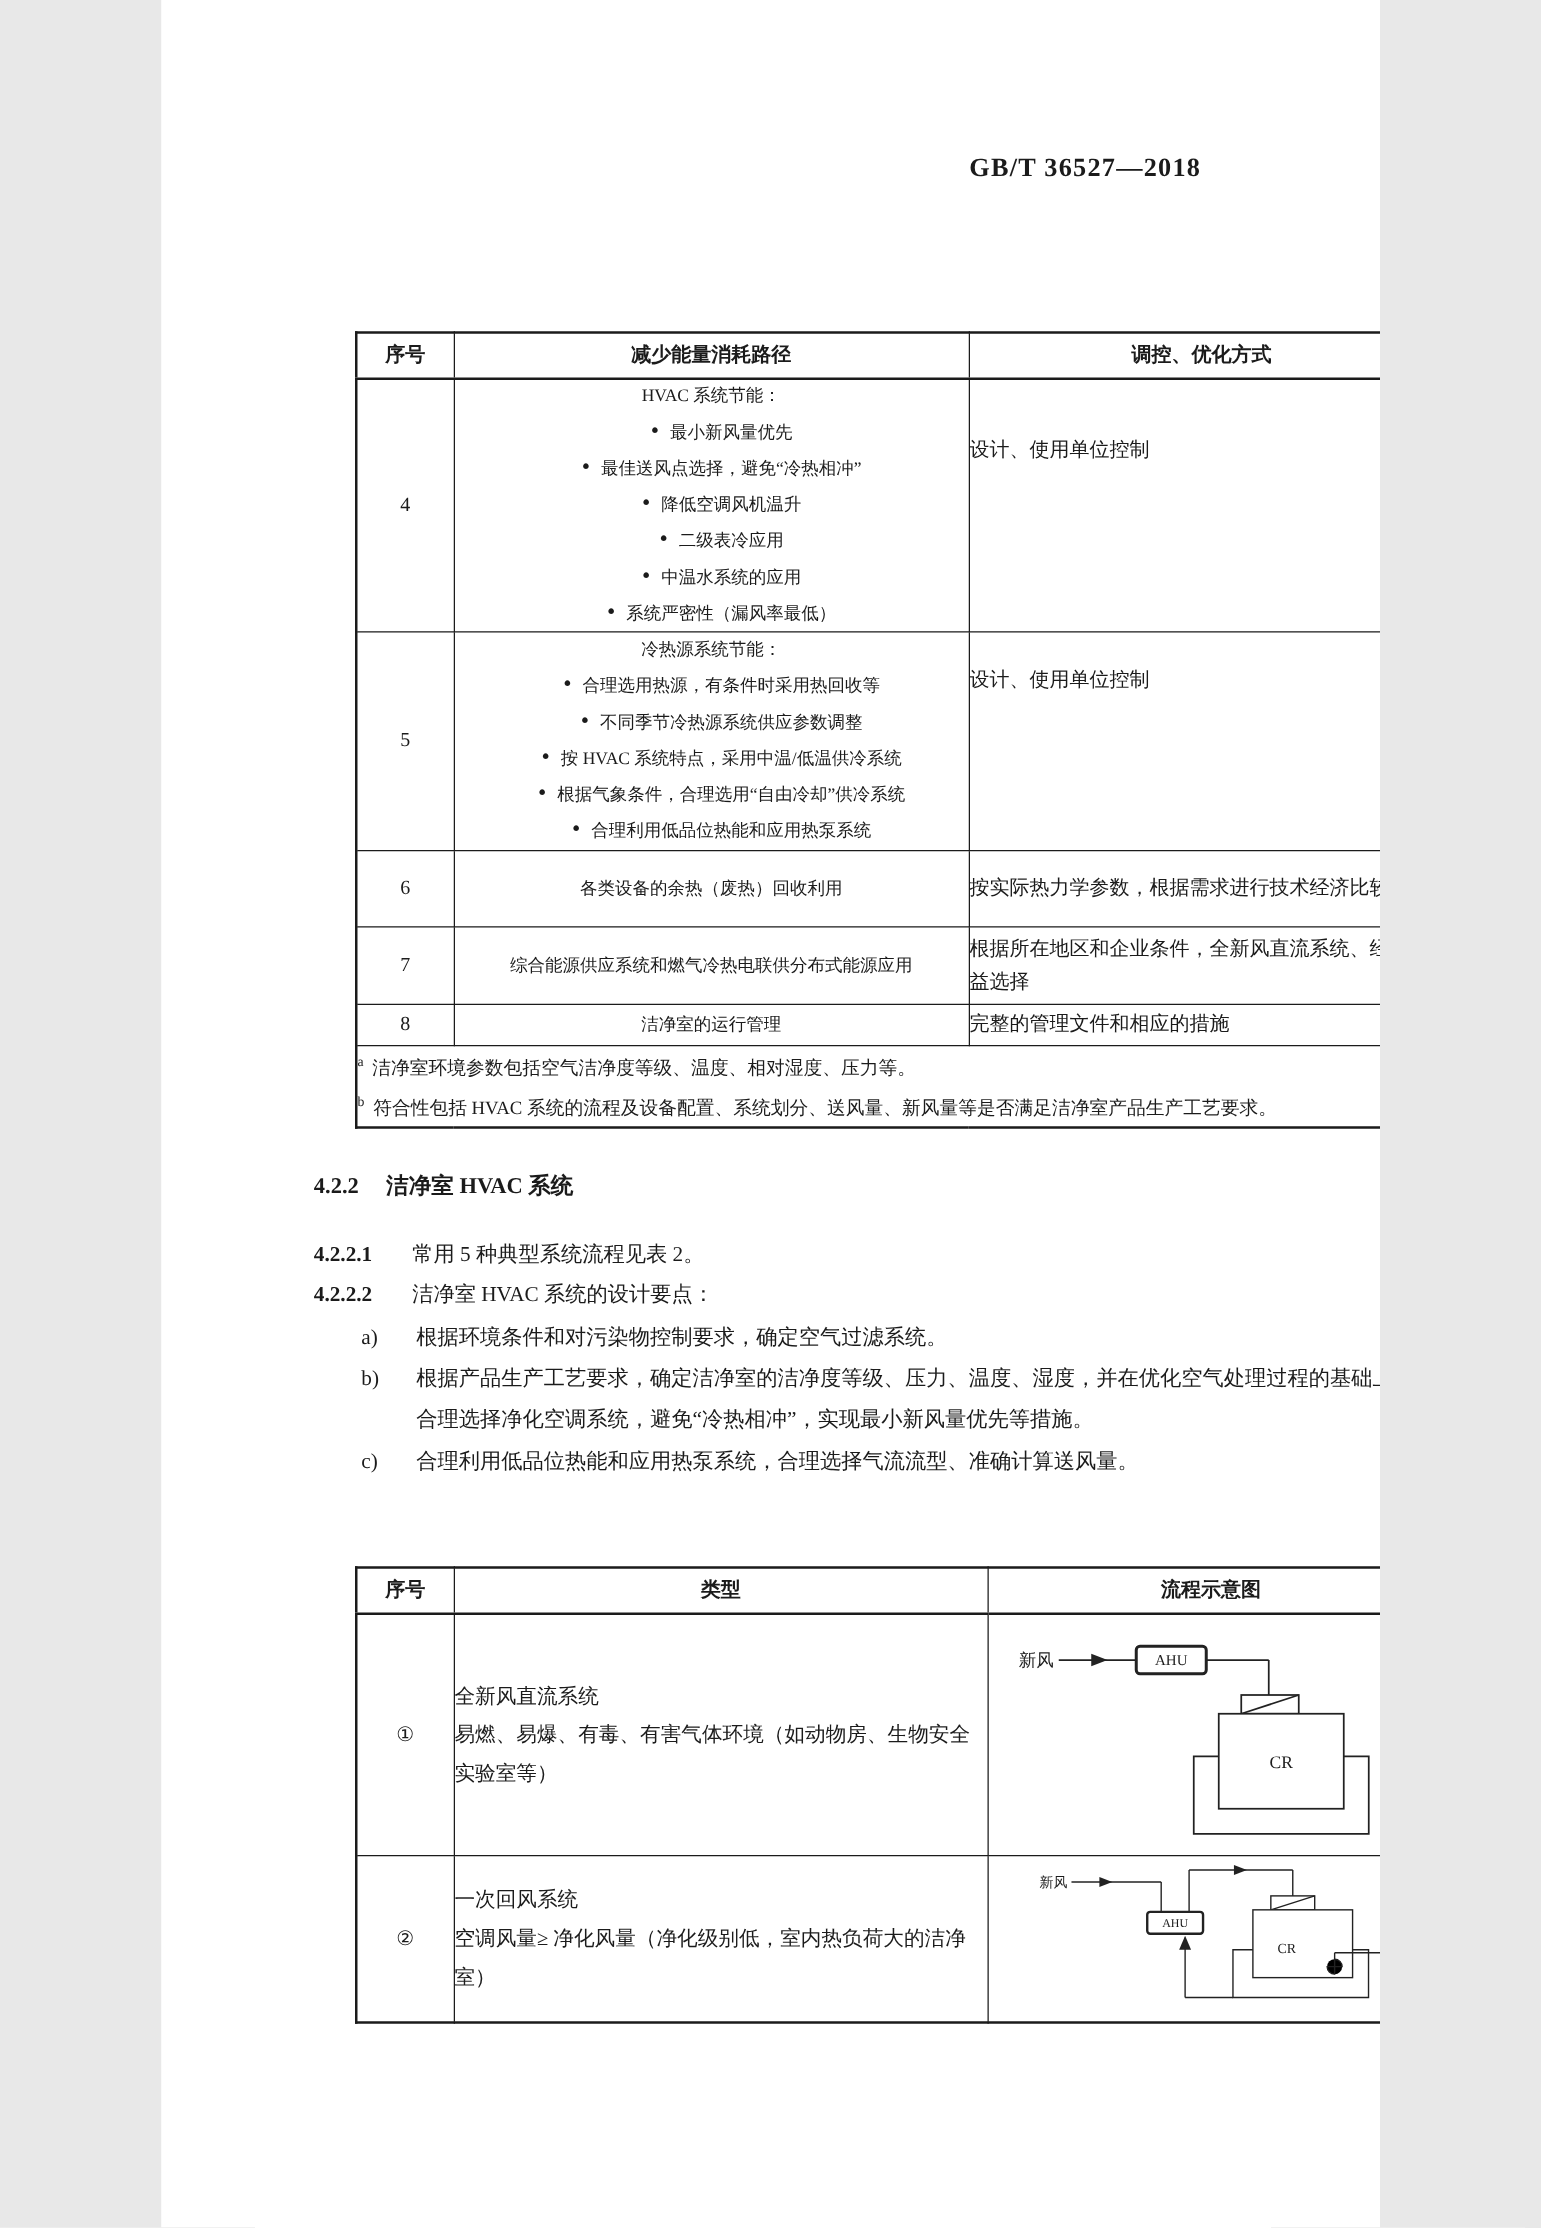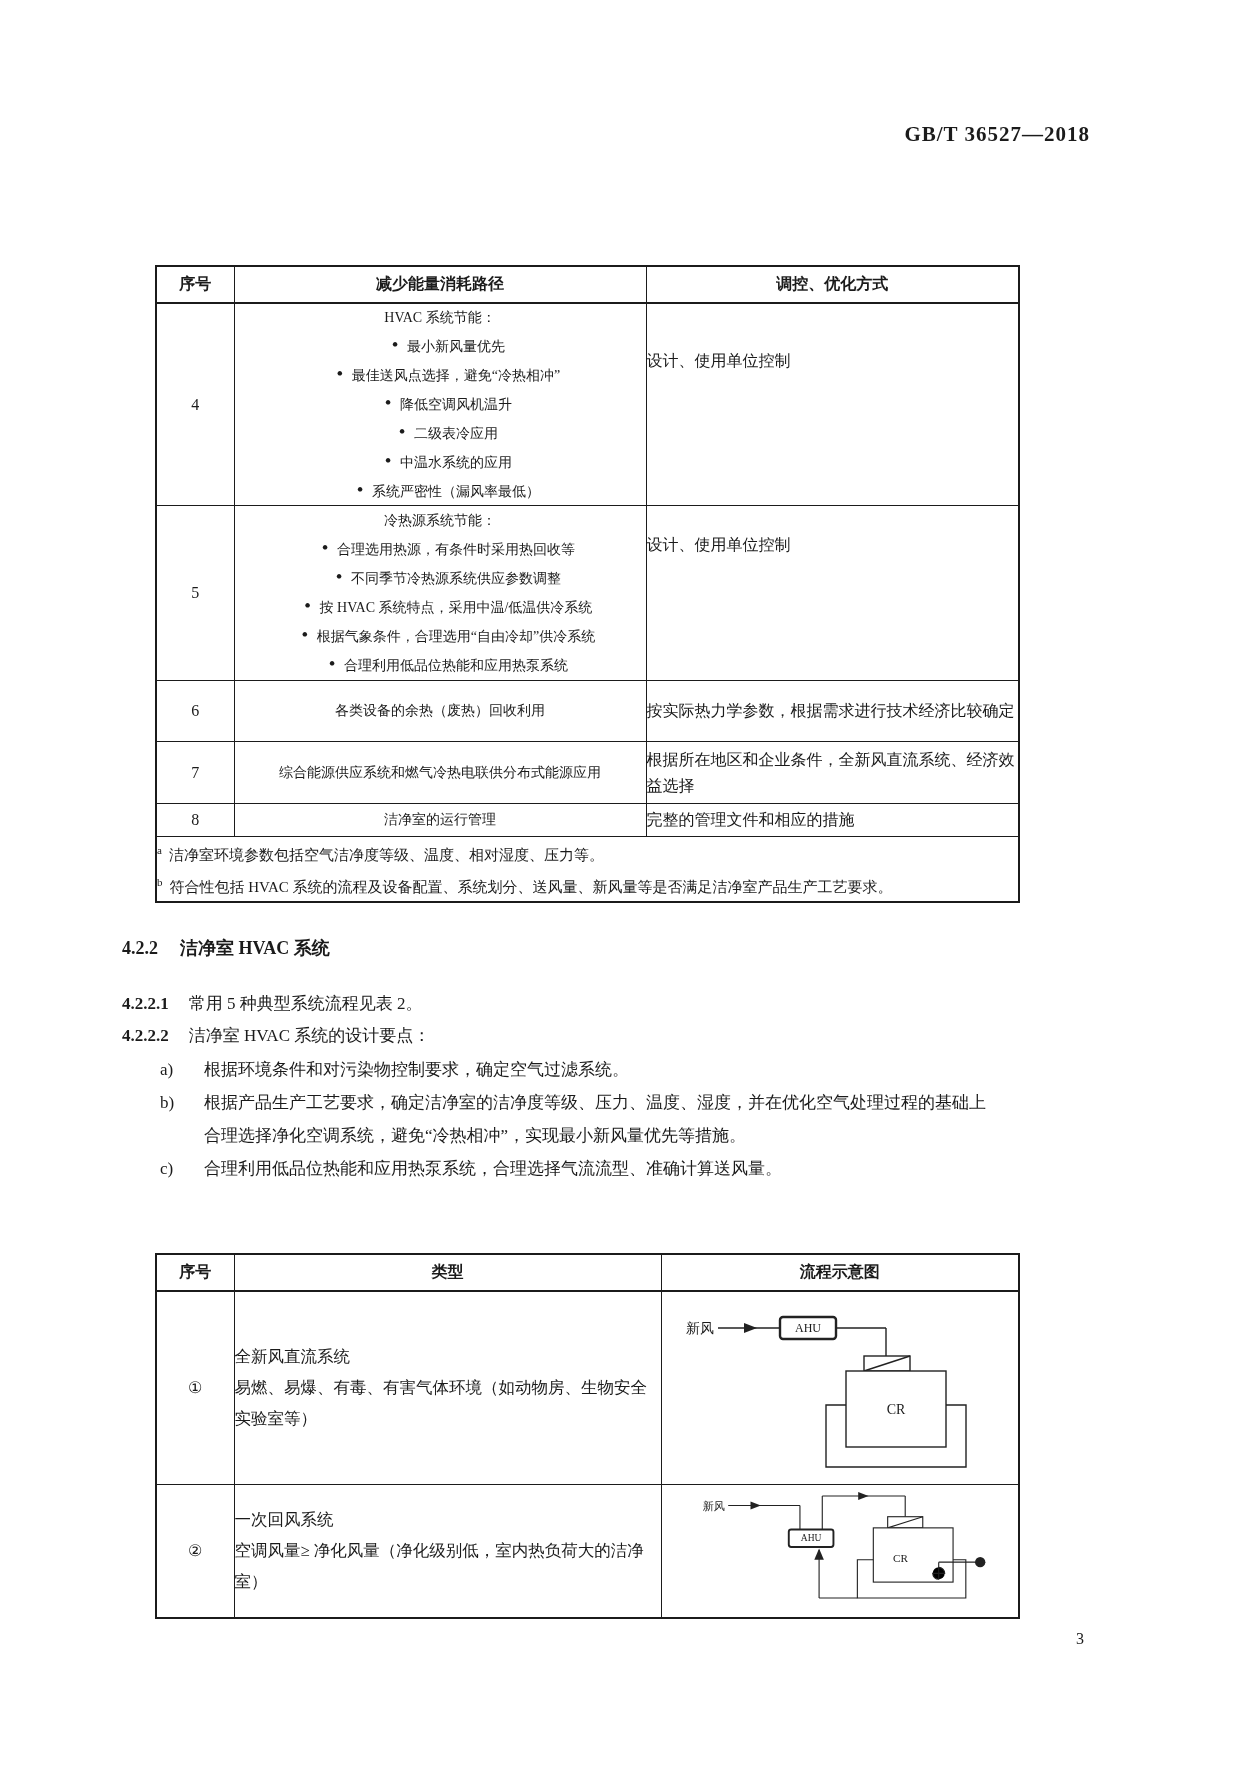--- a/index.html
+++ b/index.html
@@ -1,18 +1,18 @@
 <!DOCTYPE html>
 <html><head>
 <meta charset="utf-8">
 <style>
   * { box-sizing: border-box; }
   html,body { margin:0; padding:0; background:#e8e8e8; }
   .page {
-    position:relative; width:1233px; height:1782px; margin:0 auto;
+    position:relative; width:975px; height:1782px; margin:0 auto;
     background:#ffffff; color:#1b1b1b;
     font-family:"Liberation Serif","DejaVu Serif",serif;
     overflow:hidden;
   }
   .std-code { position:absolute; top:122px; right:143px; font-size:21px; font-weight:bold; letter-spacing:1px; }
   .tbl-title { position:absolute; left:122px; width:863px; text-align:center; font-size:17px; font-weight:bold; }
   .t1-title { top:203px; }
   .t2-title { top:1200px; }
 
   table.doc { position:absolute; left:122px; width:863px; border-collapse:collapse; table-layout:fixed; }
@@ -35,21 +35,21 @@
   td.ctrl { vertical-align:top; font-size:16px; padding:10px 10px 6px 12px; line-height:26px; }
   td.ctrl.push1 { padding-top:44px; }
   td.ctrl.push2 { padding-top:26px; }
   td.ctrl.mid, td.path.mid { vertical-align:middle; }
   td.foot { padding:6px 12px 8px 34px; font-size:15px; line-height:27px; }
   .footnote sup { font-size:11px; margin-right:7px; }
 
   .h422 { position:absolute; left:122px; top:936px; font-size:18px; font-weight:bold; }
   .h422 .sec-no { margin-right:22px;text-align:right; }
   .clause { position:absolute; left:122px; font-size:17px; }
-  .clause .sec-no { font-weight:bold; margin-right:20px; }
+  .clause .sec-no { font-weight:bold; margin-right:32px; }
   .c4221 { top:992px; }
   .c4222 { top:1024px; }
   .list-item { position:absolute; left:160px; width:830px; font-size:17px; line-height:33px; display:flex; }
   .list-item .marker { flex:0 0 44px; }
   .list-item .txt { flex:1; }
   .li-a { top:1053px; }
   .li-b { top:1086px; }
   .li-c { top:1152px; }
 
   td.diagram { text-align:center; vertical-align:middle; }

